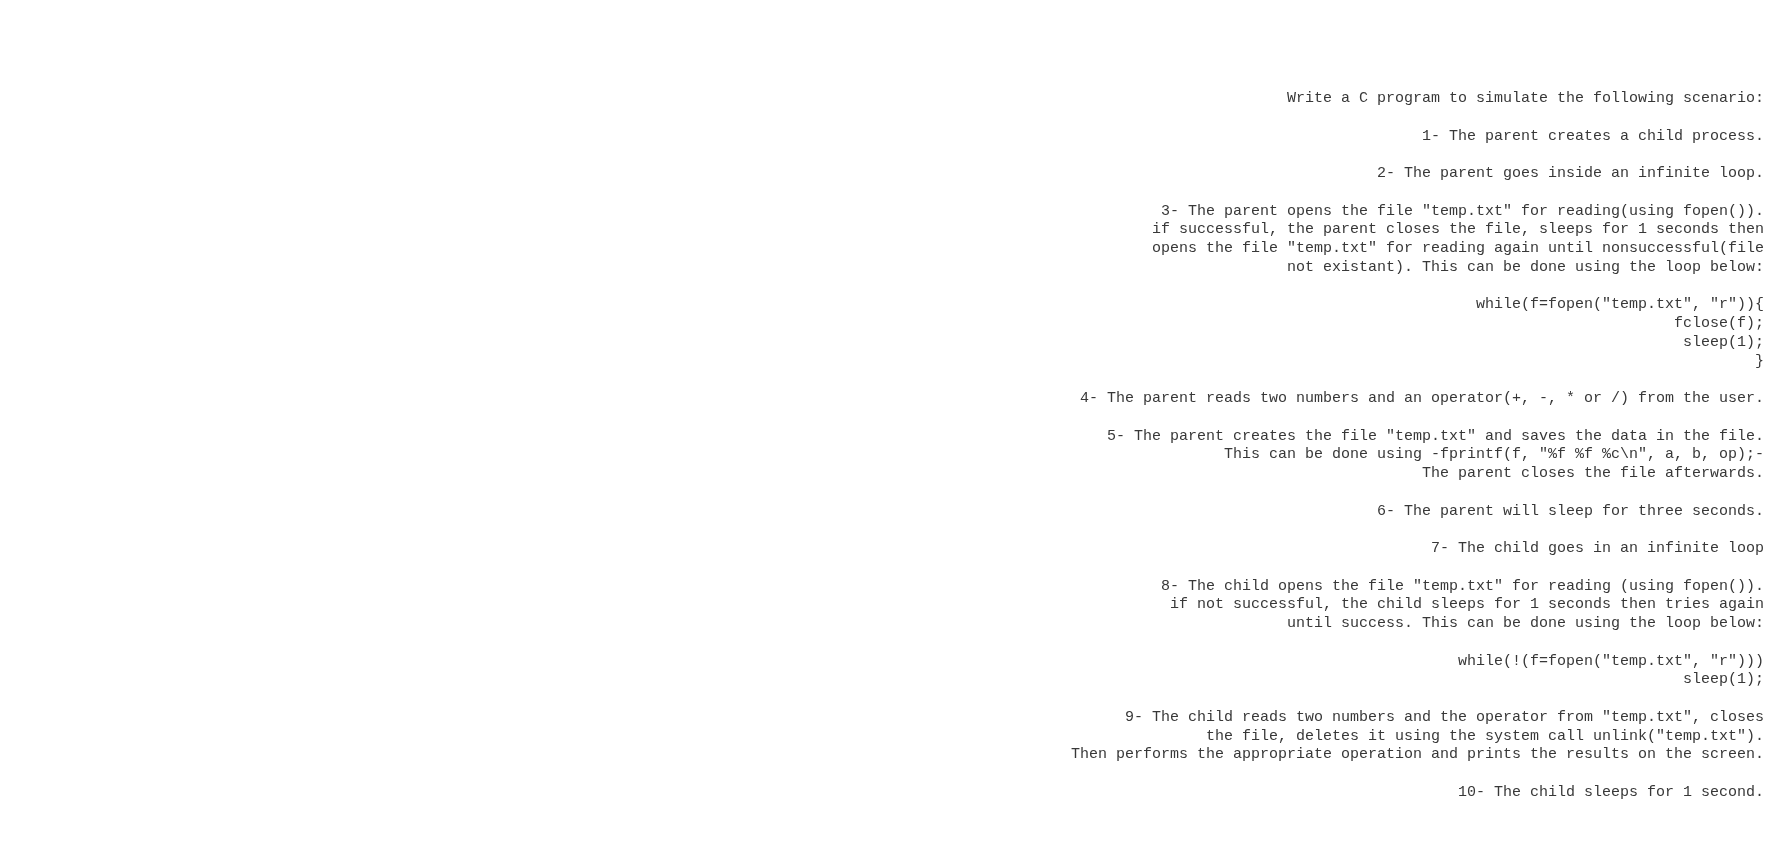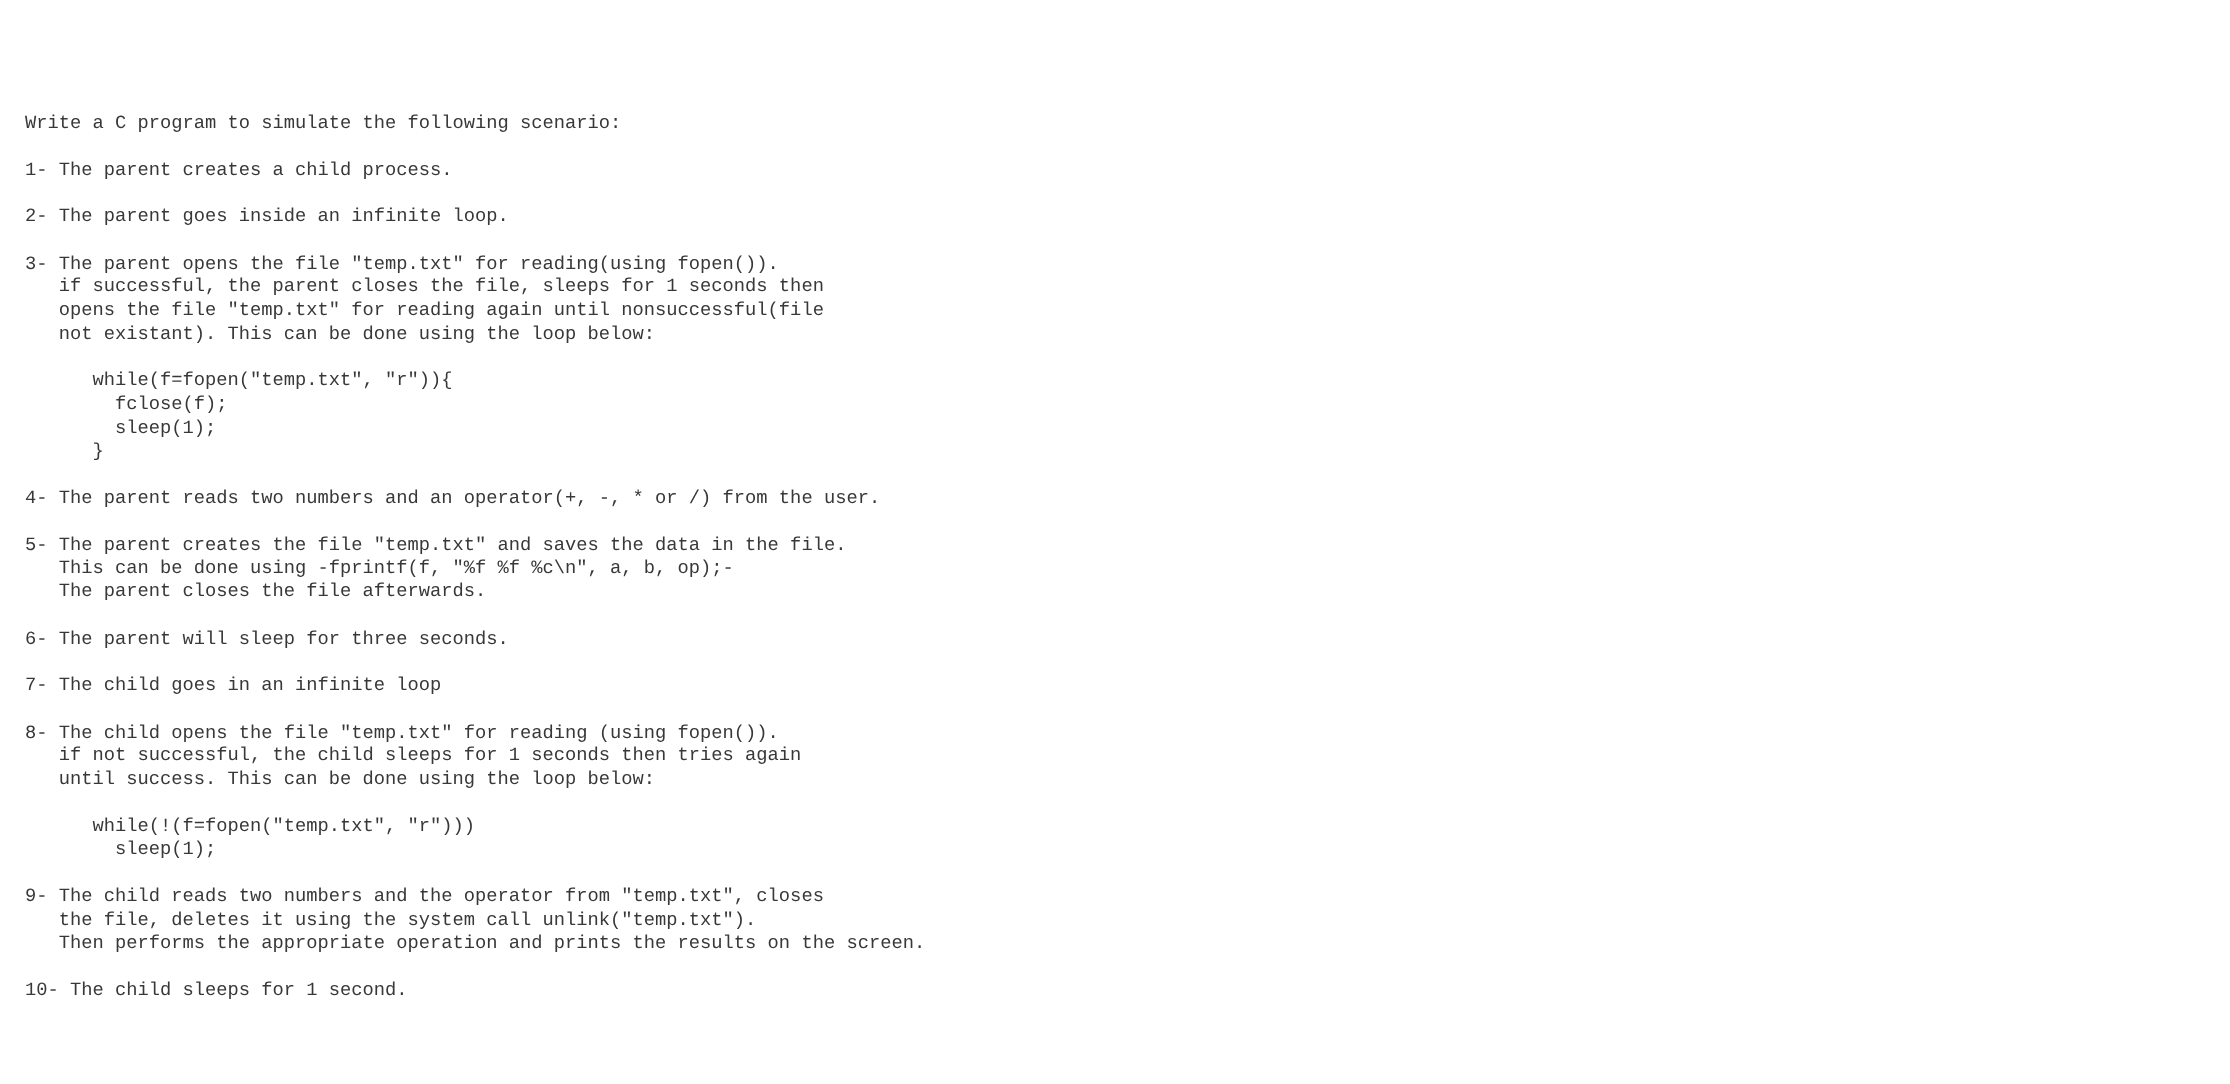--- a/index.html
+++ b/index.html
@@ -1,18 +1,19 @@
 <!DOCTYPE html>
 <html><head>
   <meta charset="utf-8">
   <style>
     * {
       margin: 0;
       padding: 0;
       box-sizing: border-box;
+      text-align: right;
     }
     body {
       background: #ffffff;
       font-family: "Consolas", "Courier New", monospace;
       font-size: 15px;
       line-height: 1.25;
       color: #383838;
       padding: 15px 20px;
       white-space: pre;
     }

